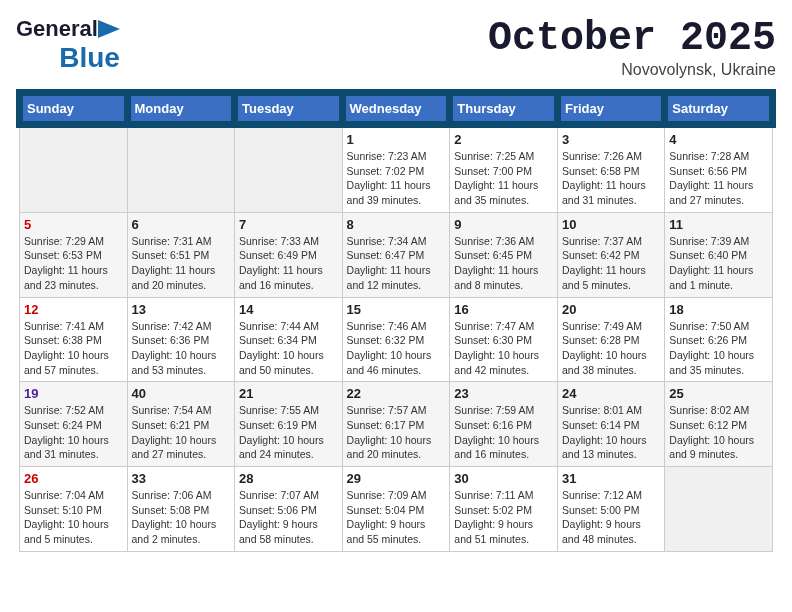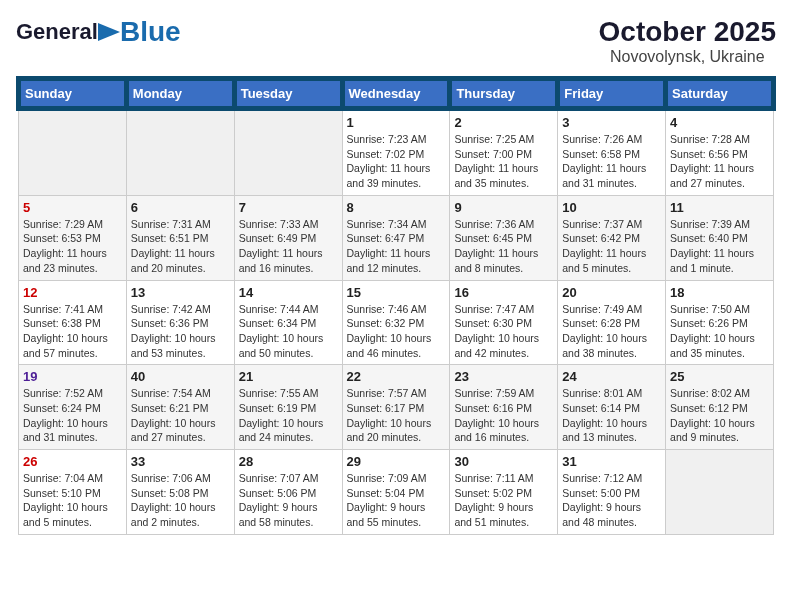--- a/index.html
+++ b/index.html
@@ -11,57 +11,58 @@
       padding: 16px;
     }
     .header {
       display: flex;
       justify-content: space-between;
       align-items: flex-start;
       margin-bottom: 10px;
     }
     .logo {
       display: flex;
-      align-items: center;
+      flex-direction: column;
+      align-items: flex-end;
     }
     .logo-text {
       font-size: 22px;
       font-weight: bold;
       color: #1a1a2e;
     }
     .logo-sub {
       font-size: 28px;
       font-weight: bold;
       color: #1a6bad;
     }
     .title-area {
       text-align: right;
     }
     .month-title {
-      font-size: 28px;
+      font-size: 40px;
       font-weight: bold;
       color: #1a1a2e;
+      font-family: Liberation Mono, monospace;
     }
     .location {
       font-size: 16px;
       color: #444;
-      text-align: center;
     }
     .calendar {
       width: 100%;
       border-collapse: collapse;
     }
     .calendar th {
       background: #3a6fc4;
       color: #fff;
       font-size: 13px;
       font-weight: bold;
       padding: 5px 4px;
       text-align: left;
-      border: 5px solid #0c4a6e;
+      border: 7px solid #0c4a6e;
     }
     .calendar td {
       border: 1px solid #ccc;
       vertical-align: top;
       padding: 4px 4px;
       width: 108px;
       min-height: 80px;
       font-size: 11px;
       color: #333;
       background: #fff;

